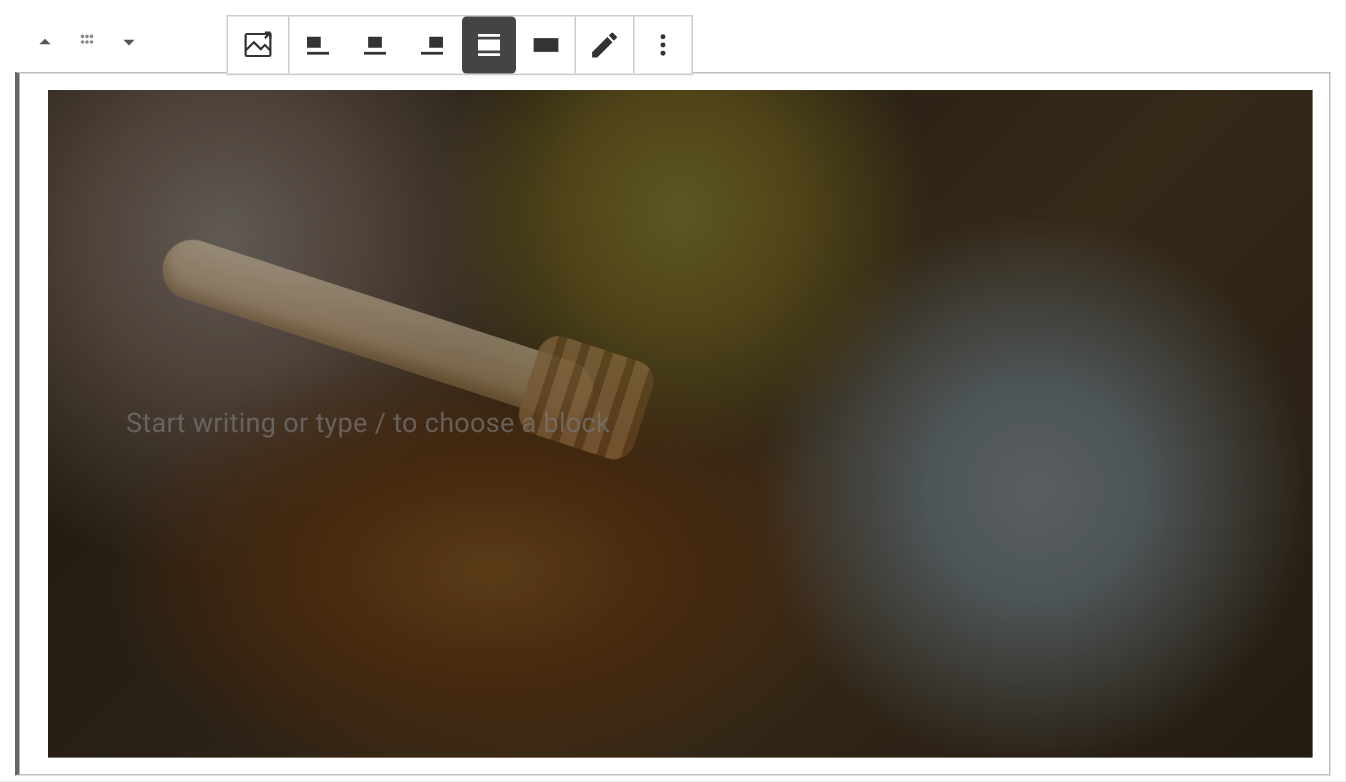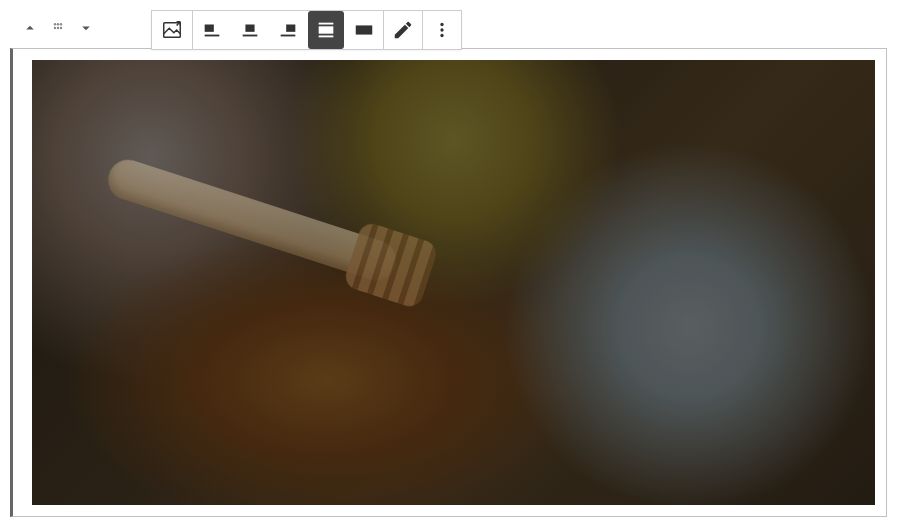--- a/index.html
+++ b/index.html
@@ -233,15 +233,16 @@
           </svg>
       </button>
     </div>
   </div>
 
   <div class="block-outline"></div>
 
   <div class="cover-block">
     <div class="dipper"></div>
     <div class="cover-overlay"></div>
+    <div class="cover-placeholder">Start writing or type / to choose a block</div>
   </div>
 
 </div>
 
 </body></html>

